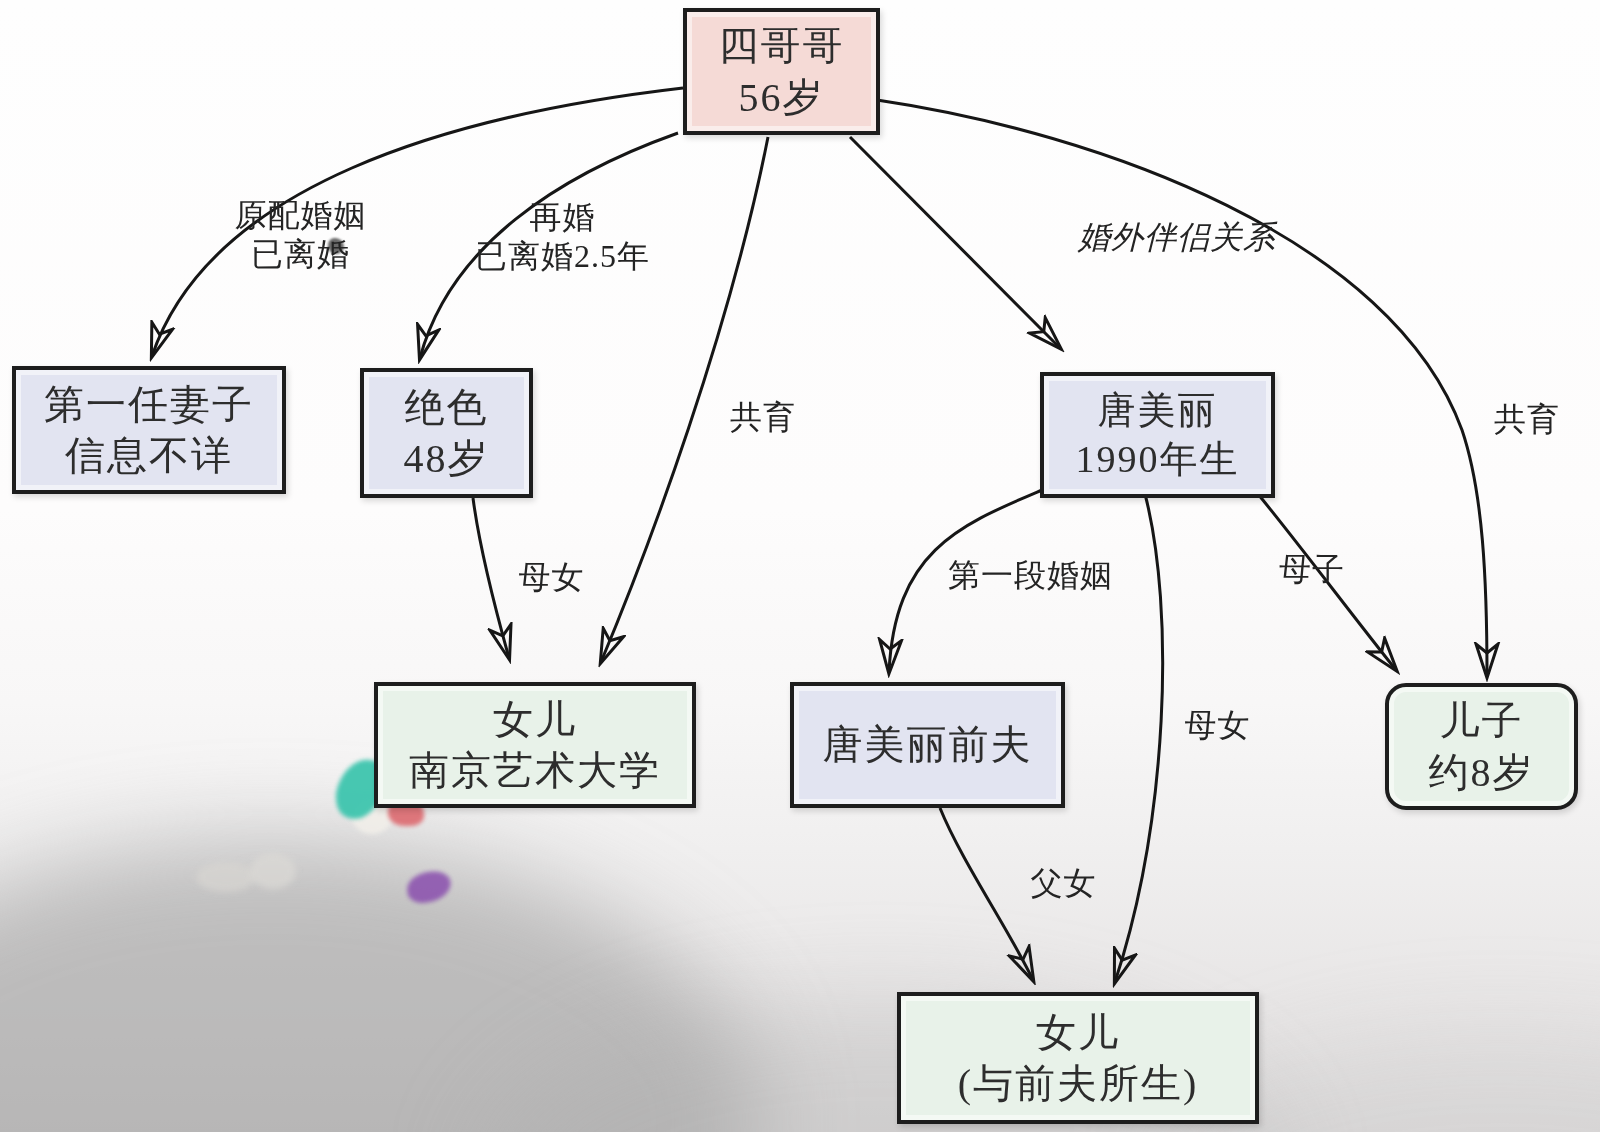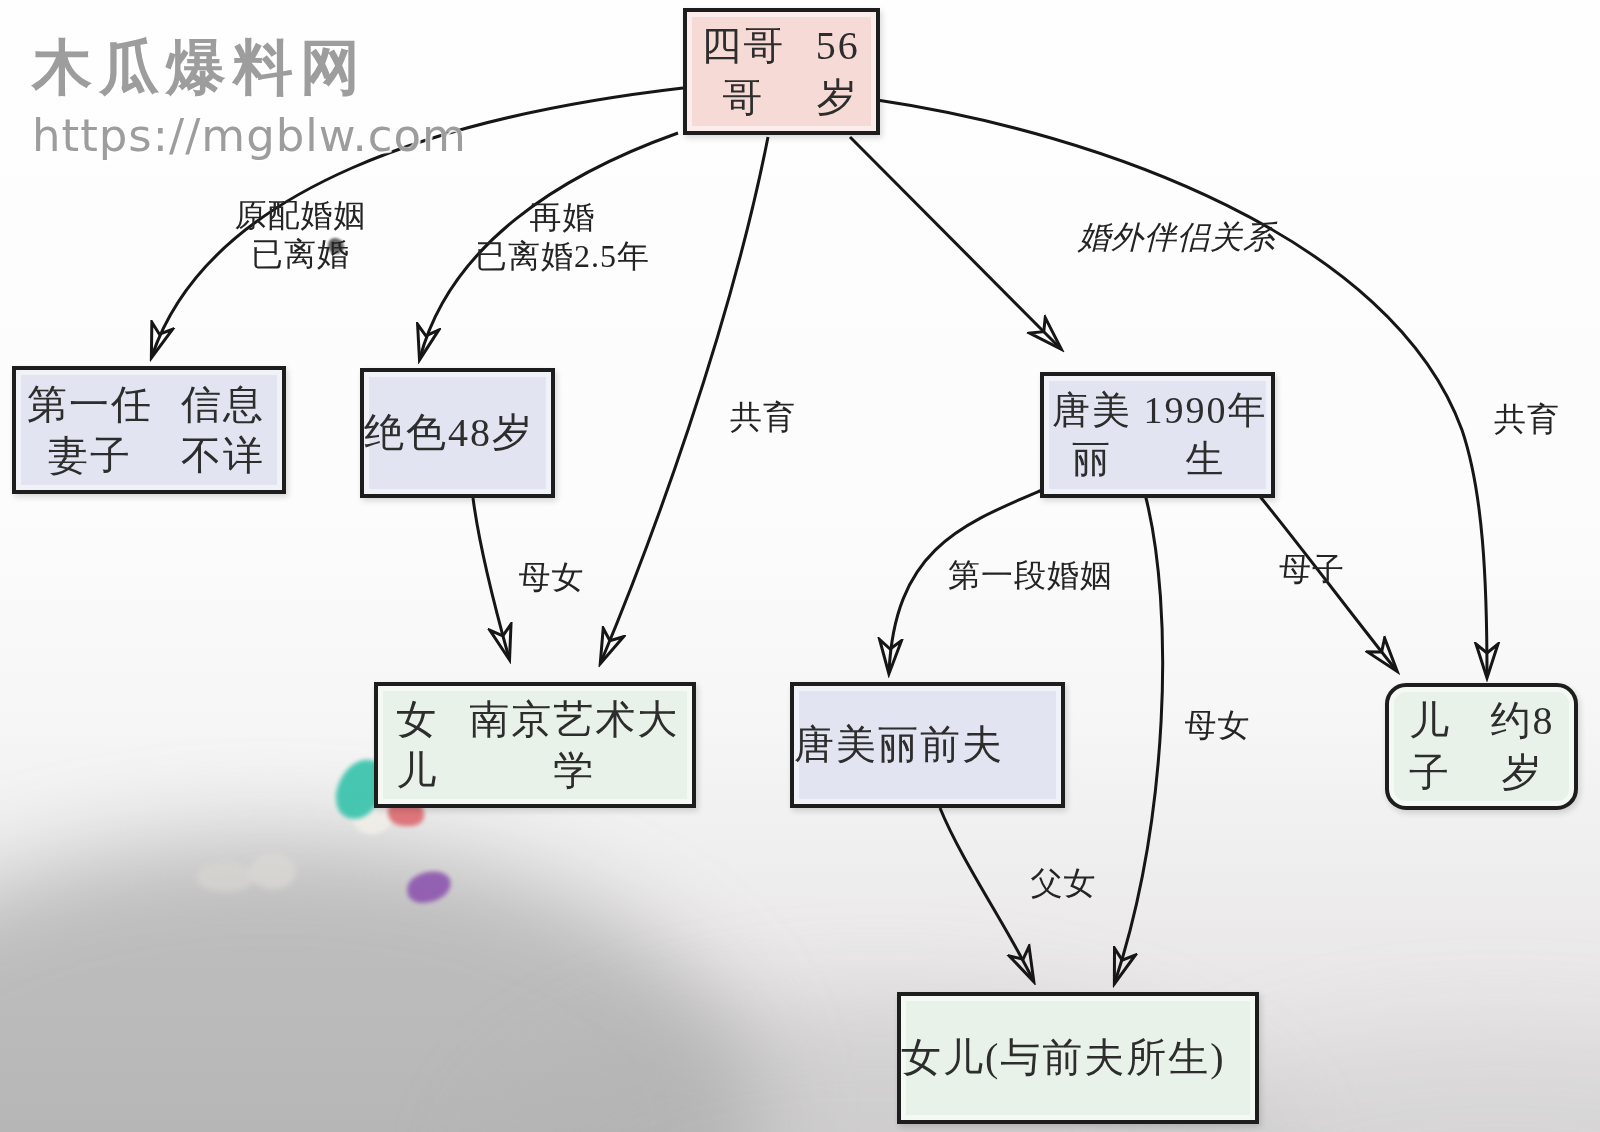--- a/index.html
+++ b/index.html
@@ -18,30 +18,30 @@
   #critter-yellow{left:383px;top:748px;width:34px;height:26px;background:#e6c530;border-radius:50%;opacity:.95;}
   #critter-pink{left:388px;top:798px;width:36px;height:28px;background:#dd6a70;border-radius:50% 60% 40% 50%;opacity:.9;}
   #critter-purple{left:407px;top:872px;width:44px;height:30px;background:#8a4fae;border-radius:55% 45% 60% 40%;transform:rotate(-8deg);opacity:.85;}
   #critter-gray1{left:196px;top:862px;width:60px;height:30px;background:#d8d6d2;border-radius:50%;opacity:.7;filter:blur(3px);}
   #critter-gray2{left:250px;top:853px;width:46px;height:36px;background:#dcdad6;border-radius:50%;opacity:.7;filter:blur(3px);}
   #ink-smudge{left:328px;top:238px;width:16px;height:16px;background:#444;border-radius:45% 60% 50% 55%;filter:blur(1px);opacity:.8;z-index:2;}
   #arrows{position:absolute;left:0;top:0;z-index:2;}
   #arrows path{stroke:#161616;stroke-width:3;fill:none;}
   .node{
     position:absolute;box-sizing:border-box;border:4px solid #1d1d1d;
-    display:flex;flex-direction:row;align-items:center;
+    display:flex;flex-direction:column;justify-content:center;align-items:center;
     text-align:center;color:#2d2d2d;font-size:40px;line-height:1.28;letter-spacing:2px;z-index:3;
     box-shadow:inset 0 0 0 5px rgba(255,255,255,.5), 2px 3px 6px rgba(0,0,0,.15);
   }
   .node-pink{background:#f5dad6;}
   .node-lav{background:#e2e4f1;}
   .node-green{background:#e8f2e9;}
   #node-brother{left:683px;top:8px;width:197px;height:127px;}
   #node-first-wife{left:12px;top:366px;width:274px;height:128px;}
-  #node-second-wife{left:360px;top:368px;width:195px;height:130px;}
+  #node-second-wife{left:360px;top:368px;width:173px;height:130px;}
   #node-tang-meili{left:1040px;top:372px;width:235px;height:126px;font-size:38px;}
   #node-daughter-art{left:374px;top:682px;width:322px;height:126px;}
   #node-ex-husband{left:790px;top:682px;width:275px;height:126px;}
   #node-son{left:1385px;top:683px;width:193px;height:127px;border-radius:21px;}
   #node-daughter-ex{left:897px;top:992px;width:362px;height:132px;}
   .elabel{position:absolute;color:#242424;font-size:32px;line-height:1.22;text-align:center;letter-spacing:1px;z-index:3;}
   #lbl-first-marriage{left:193px;top:196px;width:215px;}
   #lbl-remarriage{left:420px;top:198px;width:285px;}
   #lbl-affair{left:1012px;top:218px;width:330px;font-style:italic;}
   #lbl-coparent-center{left:698px;top:398px;width:130px;}
@@ -136,18 +136,14 @@
   </div>
   <div class="elabel" id="lbl-affair">婚外伴侣关系</div>
   <div class="elabel" id="lbl-coparent-center">共育</div>
   <div class="elabel" id="lbl-coparent-right">共育</div>
   <div class="elabel" id="lbl-md-left">母女</div>
   <div class="elabel" id="lbl-tang-first-marriage">第一段婚姻</div>
   <div class="elabel" id="lbl-mother-son">母子</div>
   <div class="elabel" id="lbl-md-right">母女</div>
   <div class="elabel" id="lbl-father-daughter">父女</div>
 
-  <div id="watermark">
-    <div class="site">木瓜爆料网</div>
-    <div class="url">https://mgblw.com</div>
-  </div>
 
 </div>
 
 </body></html>

